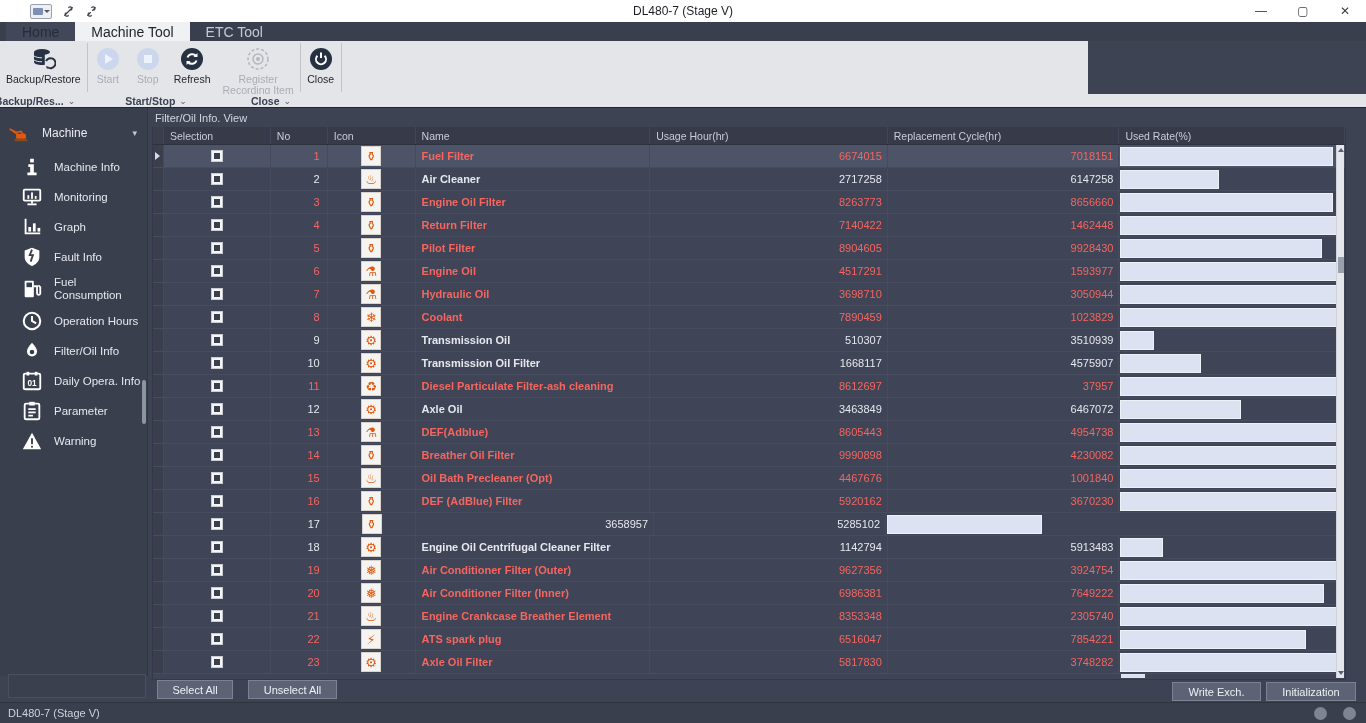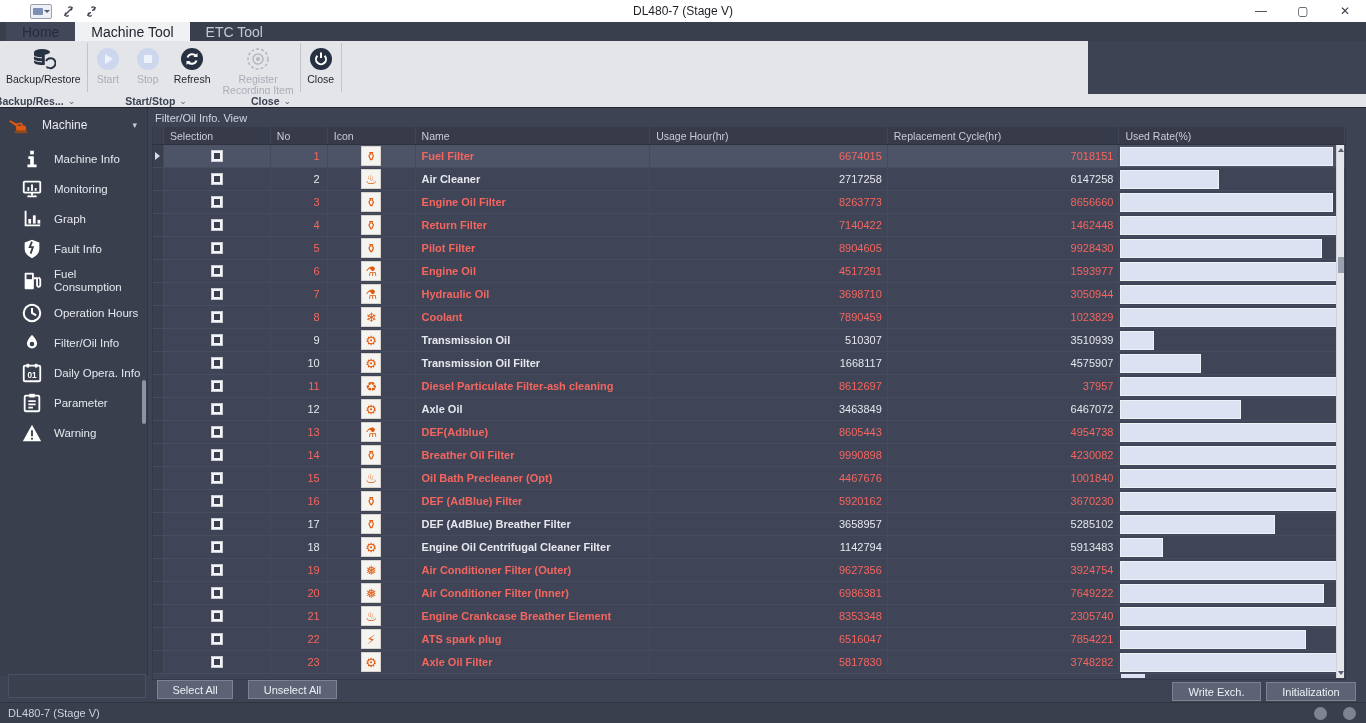--- a/index.html
+++ b/index.html
@@ -33,21 +33,21 @@
   .rib-btn.disabled { color:#a9adb6; }
   .grouplabels { position:absolute; left:0; top:94px; width:1366px; height:14px; background:#e3e5e9; border-bottom:1px solid #23262f; display:flex; font-size:10.5px; color:#3a4150; font-weight:bold; }
   .glab { display:flex; align-items:center; justify-content:center; gap:4px; }
   .glab .dl { font-weight:normal; color:#5a6070; font-size:9px; }
 
   
   .content { position:absolute; left:0; top:108px; width:1366px; height:594px; background:#3e4354; }
 
   
   .sidebar { position:absolute; left:0; top:0; width:148px; height:568px; background:#3a3f4d; border-right:1px solid #31353f; }
-  .sb-header { display:flex; align-items:center; padding:8px 6px 10px 8px; color:#e9ebf0; font-size:12px; }
+  .sb-header { display:flex; align-items:center; padding:16px 6px 10px 8px; color:#e9ebf0; font-size:12px; }
   .sb-header .cap { margin-left:8px; flex:1; }
   .sb-header .caret { color:#c6cad4; font-size:9px; padding-right:4px; }
   .sb-item { display:flex; align-items:center; padding:4px 4px 4px 20px; color:#e6e8ee; font-size:11.5px; min-height:27px; }
   .sb-item .sbi { width:24px; height:22px; display:flex; align-items:center; justify-content:center; margin-right:10px; flex:none; }
   .sb-scroll { position:absolute; right:1px; top:272px; width:4px; height:44px; background:#8d93a1; border-radius:2px; }
   .sb-bottom-box { position:absolute; left:8px; top:570px; width:138px; height:22px; border:1px solid #4b5060; background:#3b404e; }
 
   
   .view-title { position:absolute; left:155px; top:4px; color:#d2d5de; font-size:11px; }
 
@@ -778,23 +778,20 @@
             <span class="chk">
               <i></i>
             </span>
           </div>
           <div class="cell c-no">
             <span class="rowtxt">17</span>
           </div>
           <div class="cell c-ico">
             <span class="icotile">⚱</span>
           </div>
-          <div class="cell c-name">
-            <span class="rowtxt name-b">DEF (AdBlue) Breather Filter</span>
-          </div>
           <div class="cell c-use">
             <span class="rowtxt">3658957</span>
           </div>
           <div class="cell c-cyc">
             <span class="rowtxt">5285102</span>
           </div>
           <div class="cell c-rate">
             <span class="ratebar" style="width:69%"></span>
           </div>
         </div>

